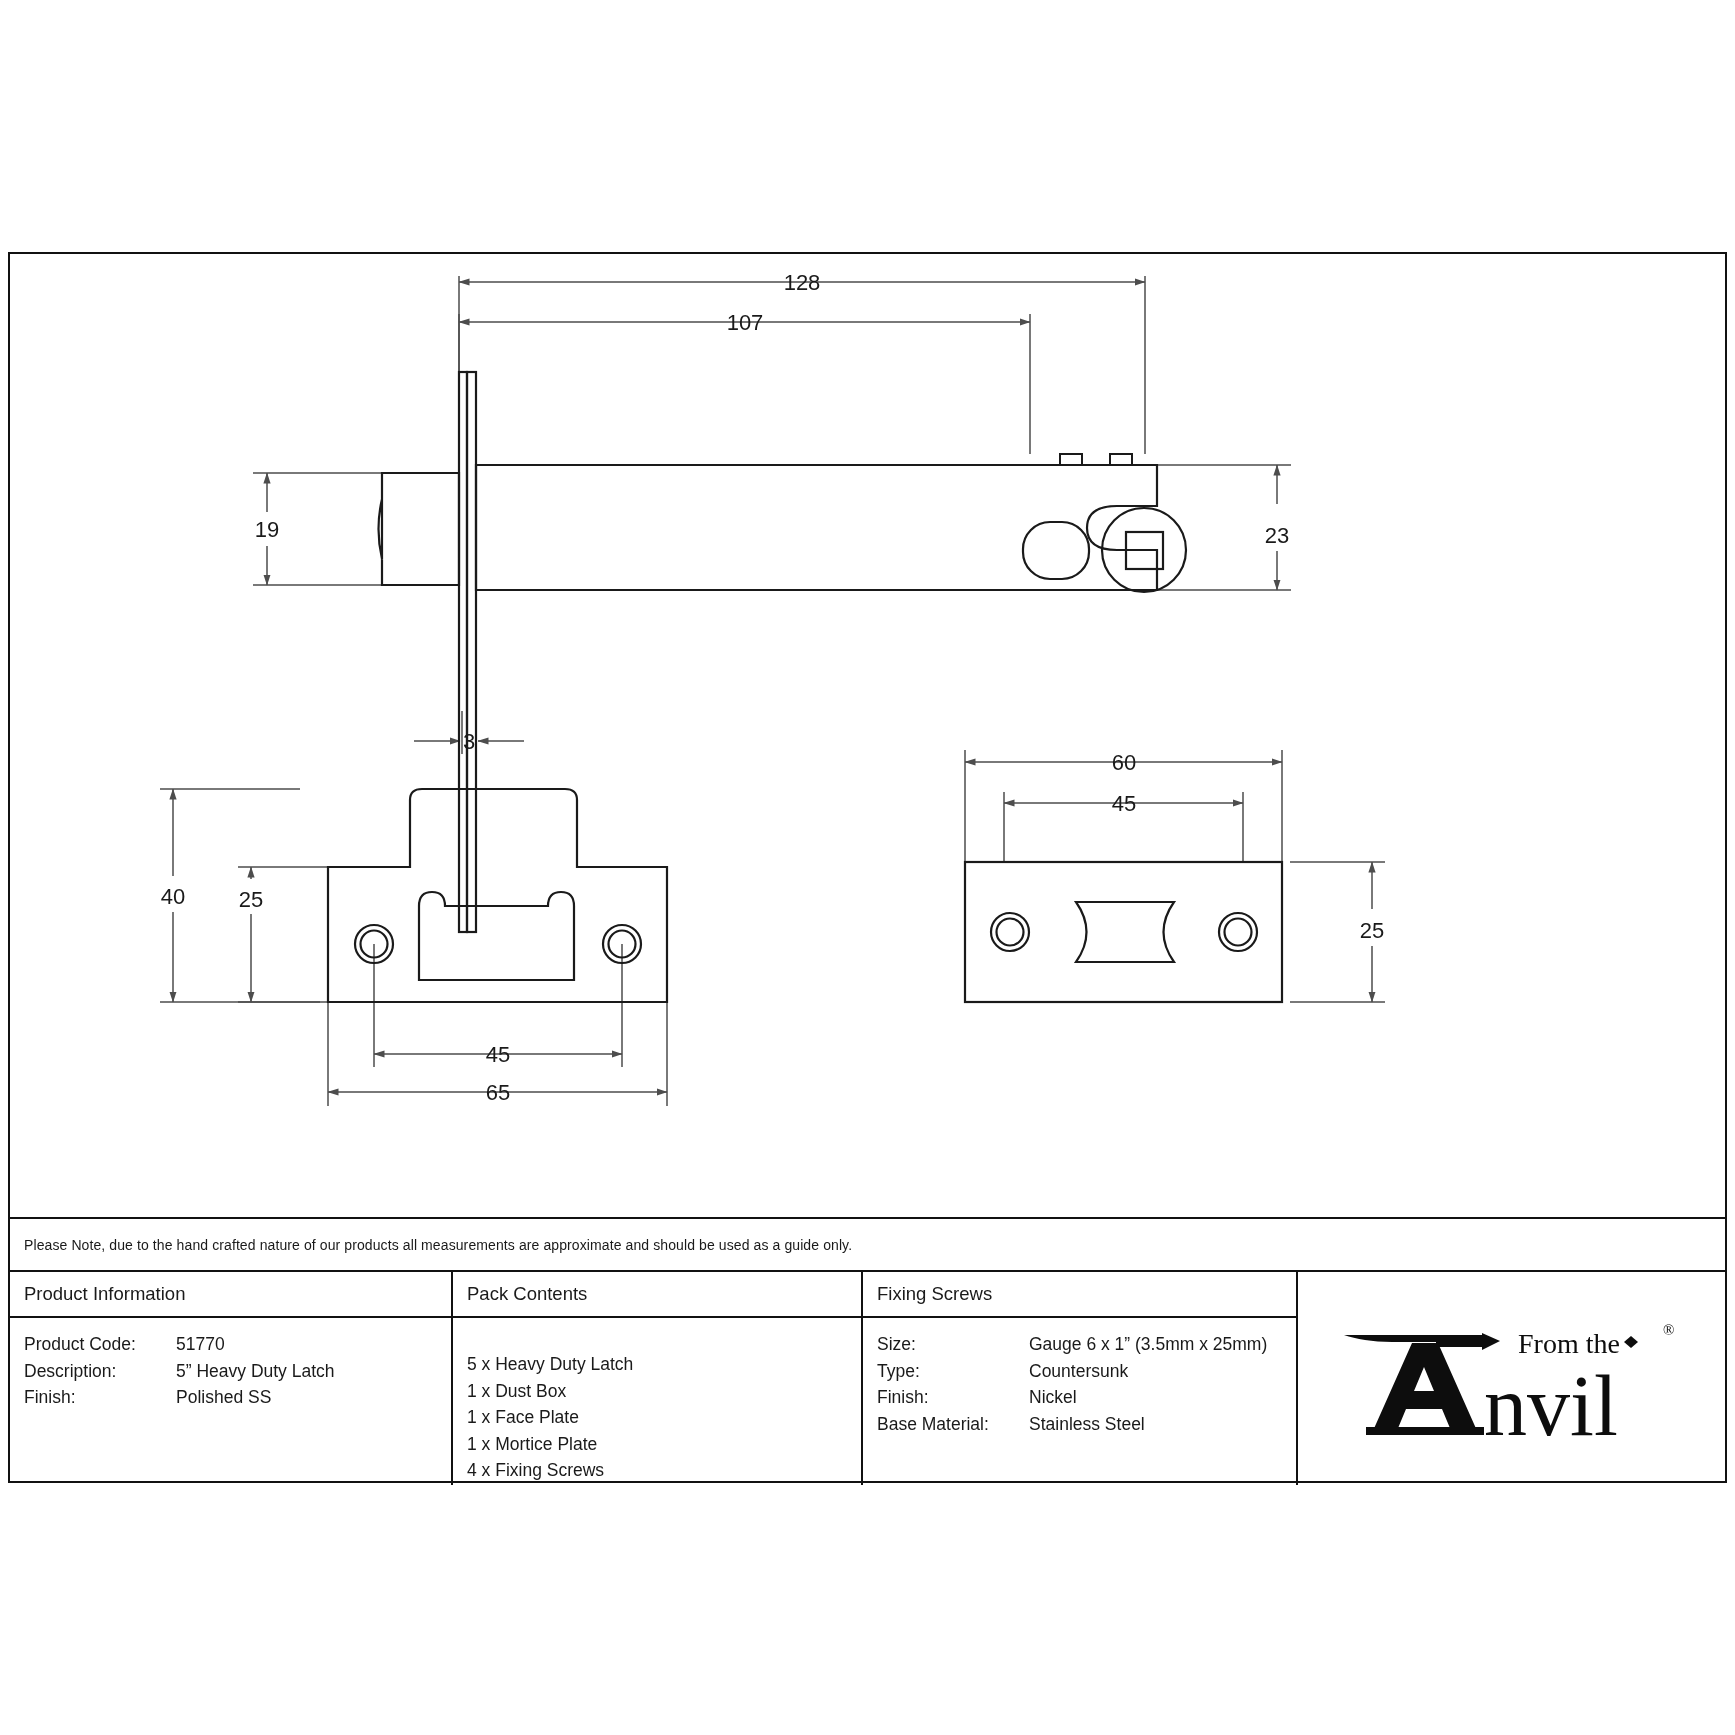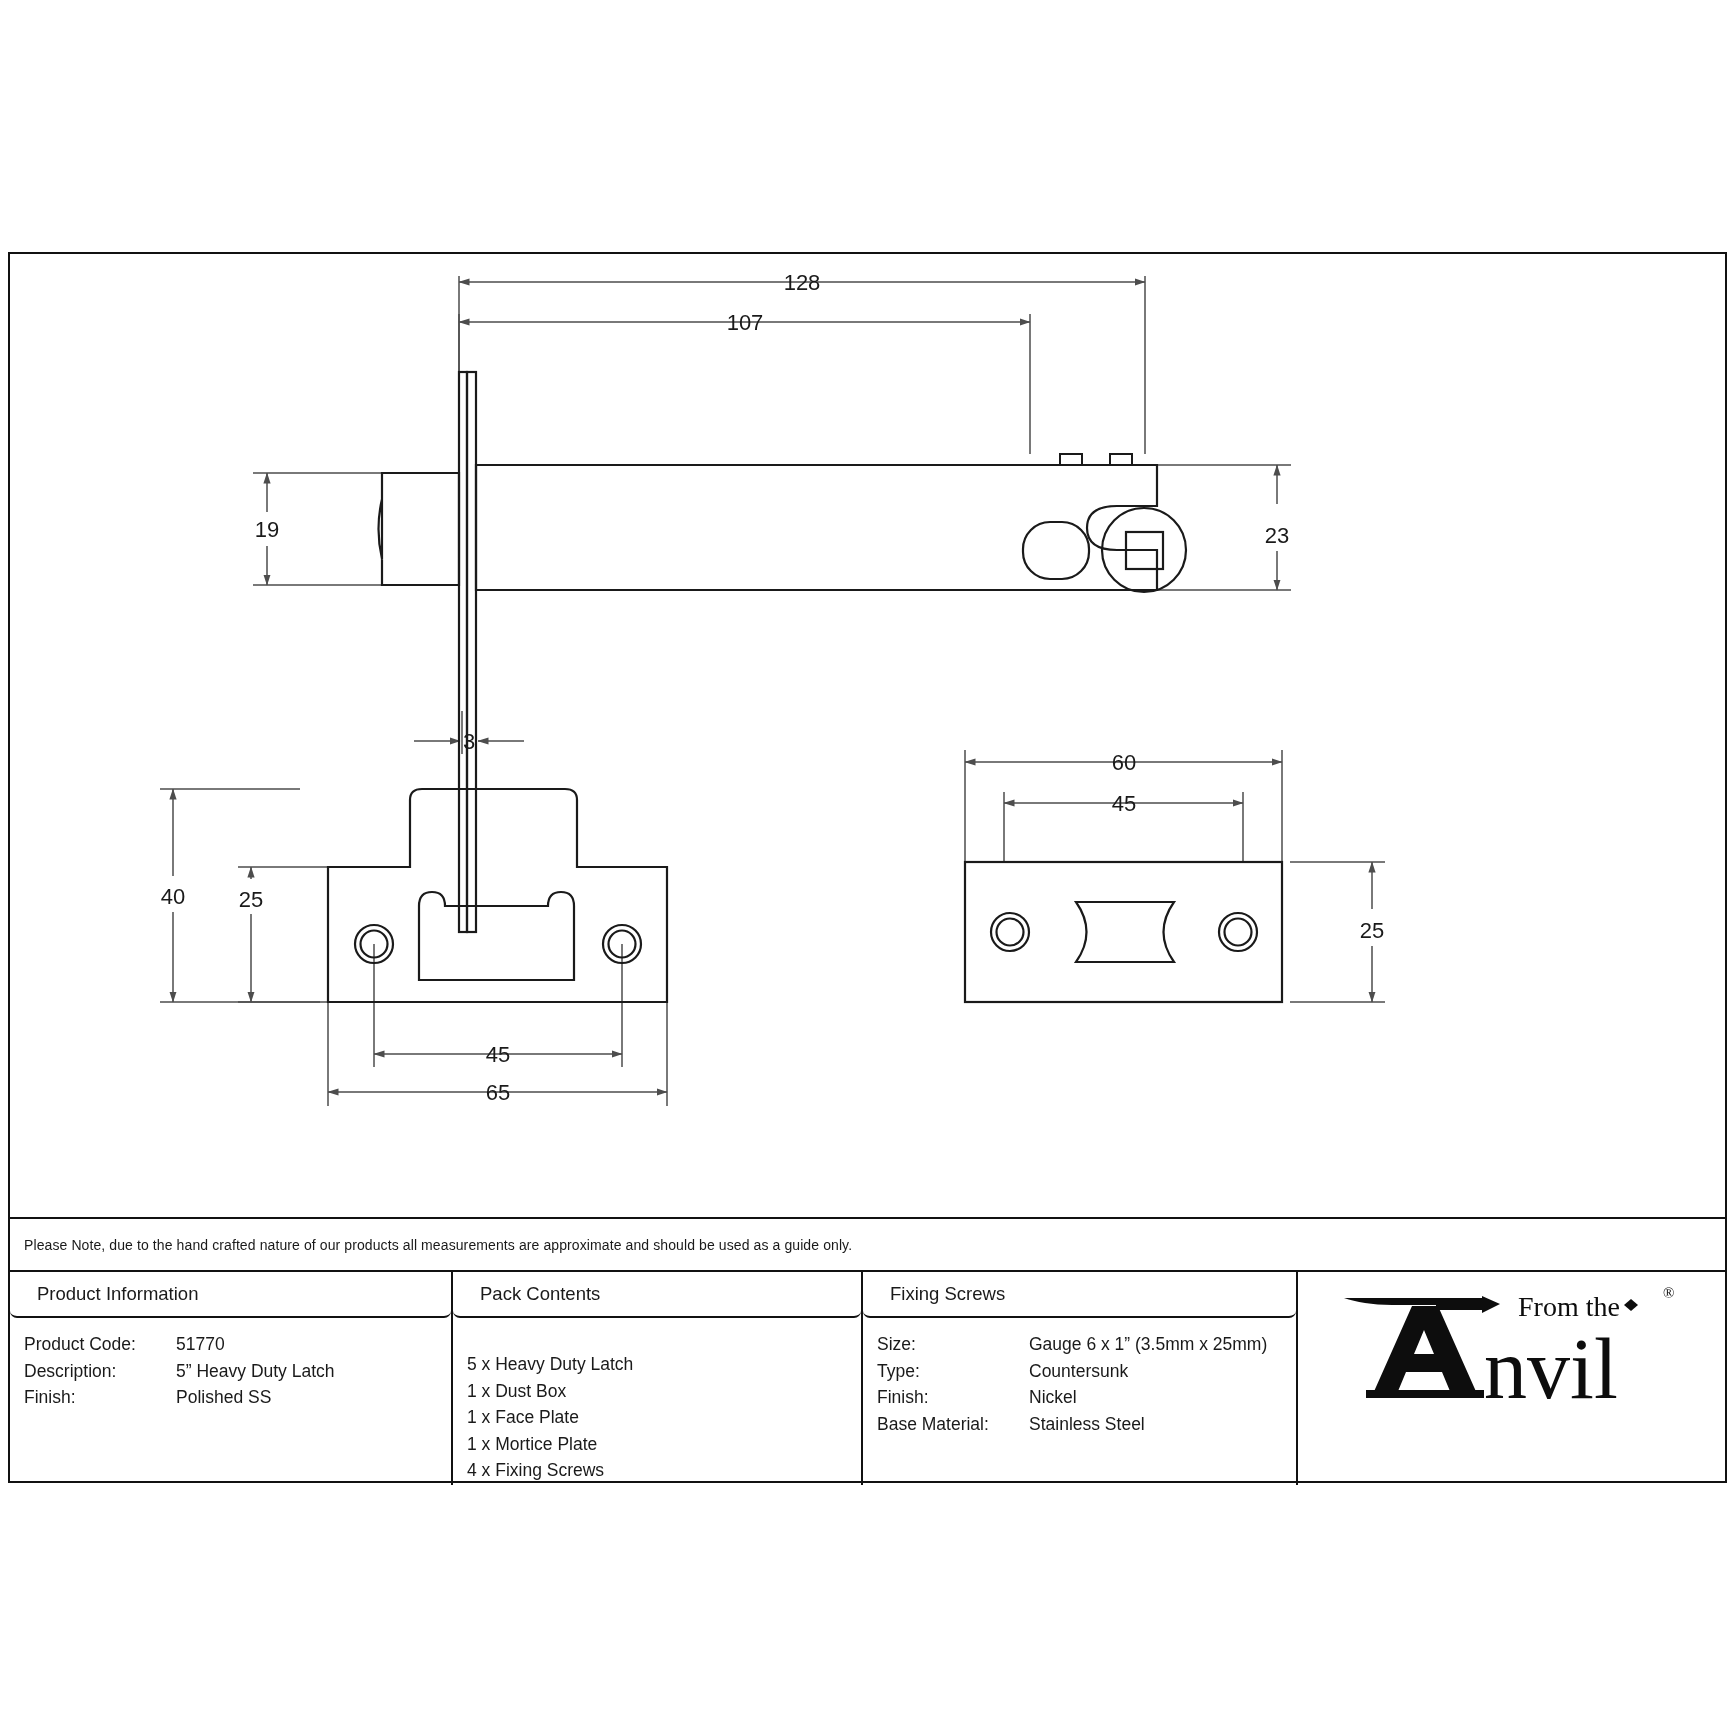--- a/index.html
+++ b/index.html
@@ -45,33 +45,32 @@
   }
   .col:last-child{border-right:none;}
   .col-pi{width:443px;}
   .col-pc{width:410px;gap:20px;}
   .col-fs{width:435px;}
   .col-logo{width:427px;position:relative;}
   .col-head{
     height:44px;
     border-bottom:2px solid #111;
     display:flex;align-items:center;
-    padding-left:27px;
+    padding-left:14px;
     font-size:18.5px;
-    border-radius:7px;
   }
   .col-body{flex:1;padding:13px 0 0 14px;}
   .kv{display:flex;font-size:17.5px;line-height:26.5px;}
   .kv .k{width:152px;flex:0 0 152px;}
   .kv .v{flex:1;}
   .li{font-size:17.5px;line-height:26.5px;}
   
   #logo-wrap{
     position:absolute;left:0;top:0;width:100%;height:100%;
-    display:flex;justify-content:center;
+    display:flex;align-items:center;justify-content:center;
   }
 </style>
 </head>
 <body>
 
 <div id="sheet">
 
   <div id="frame">
 
     <svg id="drawing-svg" width="1715" height="1227" viewBox="0 0 1715 1227">

